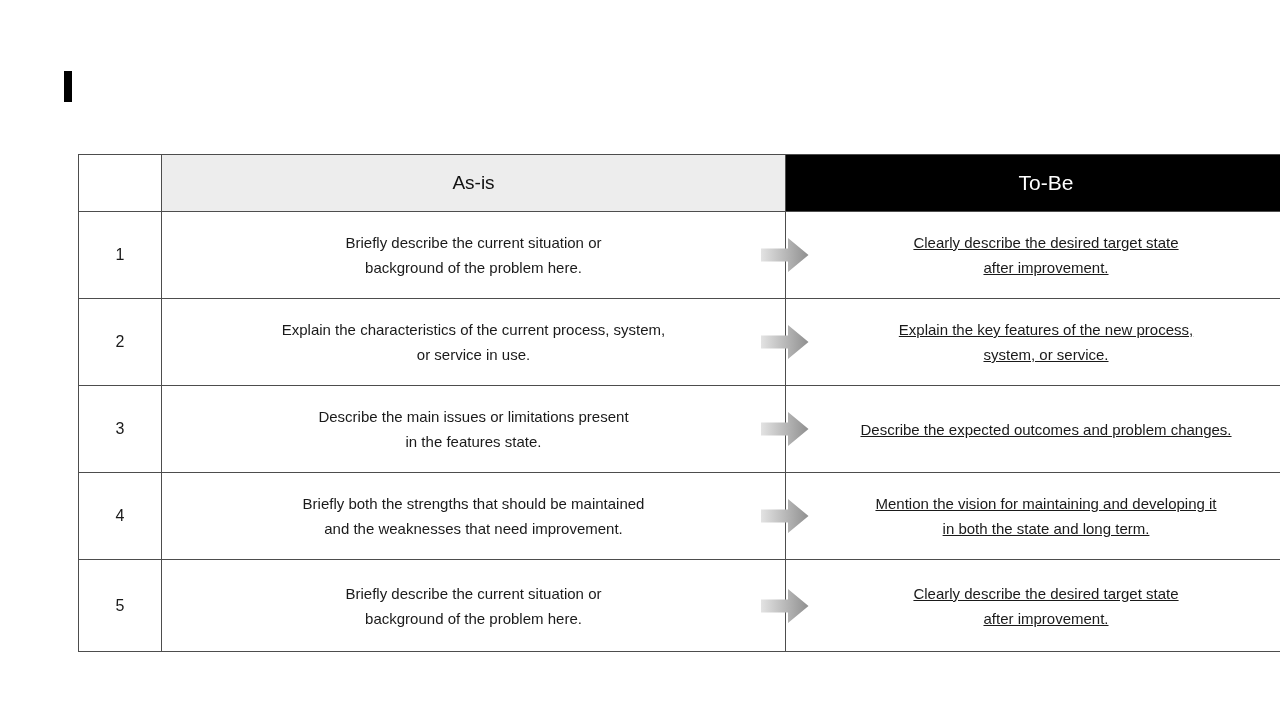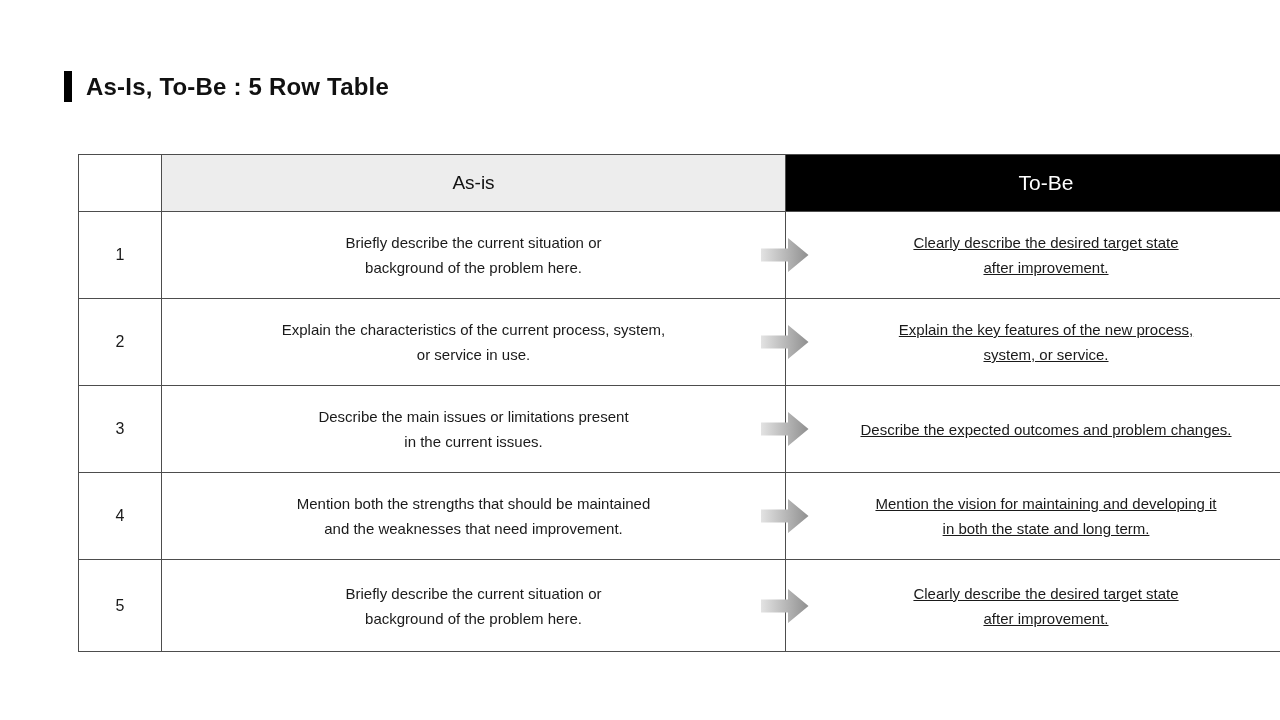--- a/index.html
+++ b/index.html
@@ -88,21 +88,20 @@
   <defs>
     <linearGradient id="arrowGrad" x1="0" y1="0" x2="1" y2="0">
       <stop offset="0" stop-color="#e3e3e3"></stop>
       <stop offset="1" stop-color="#8f8f8f"></stop>
     </linearGradient>
   </defs>
 </svg>
 
 <div class="title-row">
   <span class="title-bar"></span>
-  <h1 class="title">As-Is, To-Be : 5 Row Table</h1>
 </div>
 
 <table class="asis-tobe-table">
   <thead>
     <tr>
       <th class="num-h"></th>
       <th class="asis-h">As-is</th>
       <th class="tobe-h">To-Be</th>
     </tr>
   </thead>
@@ -121,28 +120,28 @@
         <td class="cell asis">Explain the characteristics of the current process, system,
 or service in use.</td>
         <td class="cell tobe"><span class="arrow"><svg viewBox="0 0 49 38">
               <path d="M0 12.5 L27 12.5 L27 2 L47.5 19 L27 36 L27 25.5 L0 25.5 Z" fill="url(#arrowGrad)"></path>
             </svg></span><span>Explain the key features of the new process,
 system, or service.</span></td>
       </tr>
       <tr>
         <td class="num">3</td>
         <td class="cell asis">Describe the main issues or limitations present
-in the current issues.</td>
+in the features state.</td>
         <td class="cell tobe"><span class="arrow"><svg viewBox="0 0 49 38">
               <path d="M0 12.5 L27 12.5 L27 2 L47.5 19 L27 36 L27 25.5 L0 25.5 Z" fill="url(#arrowGrad)"></path>
             </svg></span><span>Describe the expected outcomes and problem changes.</span></td>
       </tr>
       <tr>
         <td class="num">4</td>
-        <td class="cell asis">Mention both the strengths that should be maintained
+        <td class="cell asis">Briefly both the strengths that should be maintained
 and the weaknesses that need improvement.</td>
         <td class="cell tobe"><span class="arrow"><svg viewBox="0 0 49 38">
               <path d="M0 12.5 L27 12.5 L27 2 L47.5 19 L27 36 L27 25.5 L0 25.5 Z" fill="url(#arrowGrad)"></path>
             </svg></span><span>Mention the vision for maintaining and developing it
 in both the state and long term.</span></td>
       </tr>
       <tr>
         <td class="num">5</td>
         <td class="cell asis">Briefly describe the current situation or
 background of the problem here.</td>

